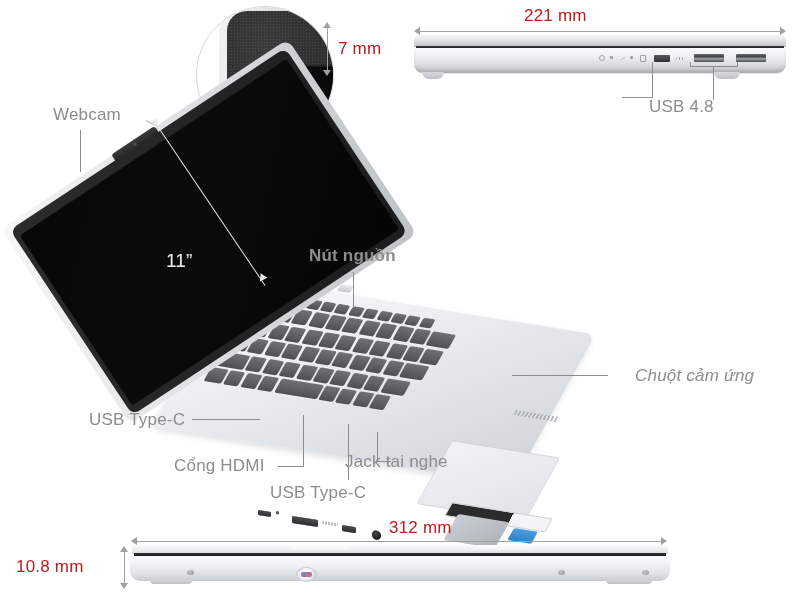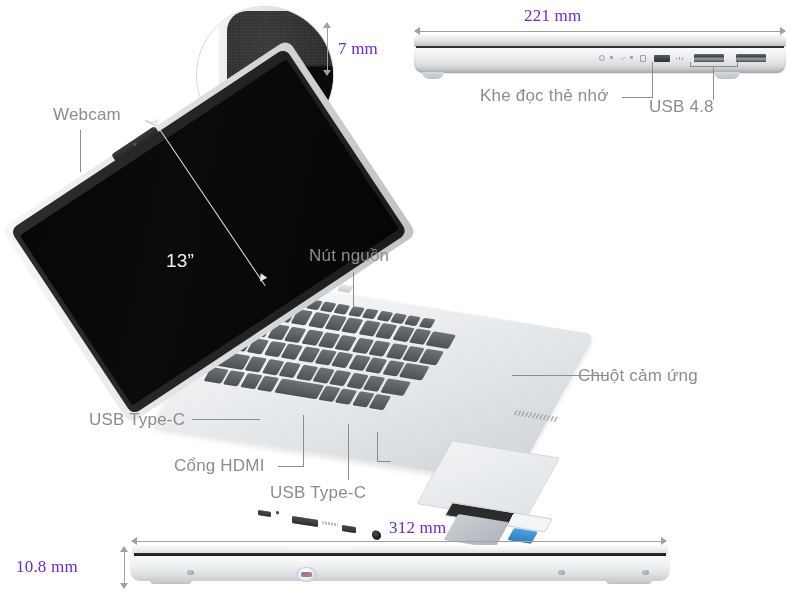--- a/index.html
+++ b/index.html
@@ -13,21 +13,21 @@
   #stage{position:absolute;inset:0;width:800px;height:600px;}
 
   .lbl{
     position:absolute;
     color:#8d8d8d;
     font-size:17px;
     letter-spacing:.2px;
     white-space:nowrap;
     font-family:"Liberation Sans", sans-serif;
   }
-  .lbl.dim{color:#6d28d9;font-family:Liberation Serif, serif;}
+  .lbl.dim{color:#b91c1c;}
   .lbl.white{color:#efefef;}
 
   .leader{position:absolute;background:#8d8d8d;}
   .leader.h{height:1px;}
   .leader.v{width:1px;}
 
   
   #rearview{position:absolute;left:414px;top:35px;width:372px;height:55px;}
   .rv-lid{
     position:absolute;left:0;top:0;width:372px;height:12px;
@@ -308,21 +308,20 @@
     <div class="rv-usb" style="left:322px;"></div>
   </div>
 
   <div class="lbl dim" style="left:524px;top:6px;">221  mm</div>
   <div class="arrowline h" style="left:418px;top:31px;width:364px;"></div>
   <div class="ahead left" style="left:414px;top:27px;"></div>
   <div class="ahead right" style="left:780px;top:27px;"></div>
 
   <div class="leader v" style="left:652px;top:62px;height:36px;"></div>
   <div class="leader h" style="left:622px;top:97px;width:31px;"></div>
-  <div class="lbl" style="left:480px;top:86px;">Khe đọc thẻ nhớ</div>
 
   <div class="leader h" style="left:690px;top:66px;width:48px;"></div>
   <div class="leader v" style="left:690px;top:62px;height:5px;"></div>
   <div class="leader v" style="left:737px;top:62px;height:5px;"></div>
   <div class="leader v" style="left:713px;top:66px;height:34px;"></div>
   <div class="lbl" style="left:649px;top:97px;">USB 4.8</div>
 
   <div id="maglens">
     <div class="mag-edge"></div>
     <div class="mag-silver"></div>
@@ -451,40 +450,41 @@
       <div class="lid-screen"></div>
     </div>
   </div>
 
   <div class="lbl" style="left:53px;top:105px;">Webcam</div>
   <div class="leader v" style="left:80px;top:130px;height:42px;"></div>
 
   <div id="diag"></div>
   <div class="whitearrow-up" style="left:152px;top:118px;transform:rotate(34deg);"></div>
   <div class="whitearrow-down" style="left:258px;top:275px;transform:rotate(34deg);"></div>
-  <div class="lbl white" style="left:166px;top:250px;font-size:19px;">13”</div>
-
-  <div class="lbl" style="left:309px;top:246px;">Nút nguồn</div>
+  <div class="lbl white" style="left:166px;top:250px;font-size:19px;">11”</div>
+
+  <div class="lbl" style="left:309px;top:246px;font-weight:bold;">Nút nguồn</div>
   <div class="leader v" style="left:353px;top:272px;height:36px;"></div>
 
   <div class="leader h" style="left:512px;top:375px;width:96px;"></div>
-  <div class="lbl" style="left:578px;top:366px;">Chuột cảm ứng</div>
+  <div class="lbl" style="left:635px;top:366px;font-style:italic;">Chuột cảm ứng</div>
 
   <div class="lbl" style="left:89px;top:410px;">USB Type-C</div>
   <div class="leader h" style="left:192px;top:419px;width:68px;"></div>
 
   <div class="lbl" style="left:174px;top:456px;">Cổng HDMI</div>
   <div class="leader h" style="left:278px;top:466px;width:26px;"></div>
   <div class="leader v" style="left:303px;top:415px;height:52px;"></div>
 
   <div class="lbl" style="left:270px;top:483px;">USB Type-C</div>
   <div class="leader v" style="left:348px;top:424px;height:56px;"></div>
 
   <div class="leader v" style="left:377px;top:432px;height:30px;"></div>
   <div class="leader h" style="left:377px;top:461px;width:14px;"></div>
+  <div class="lbl" style="left:345px;top:452px;">Jack tai nghe</div>
 
   <div id="frontview">
     <div class="fv-lid"></div>
     <div class="fv-notch" style="left:160px;"></div>
     <div class="fv-notch" style="left:340px;"></div>
     <div class="fv-seam"></div>
     <div class="fv-base"></div>
     <div class="fv-screw" style="left:57px;"></div>
     <div class="fv-screw" style="left:428px;"></div>
     <div class="fv-screw" style="left:512px;"></div>

